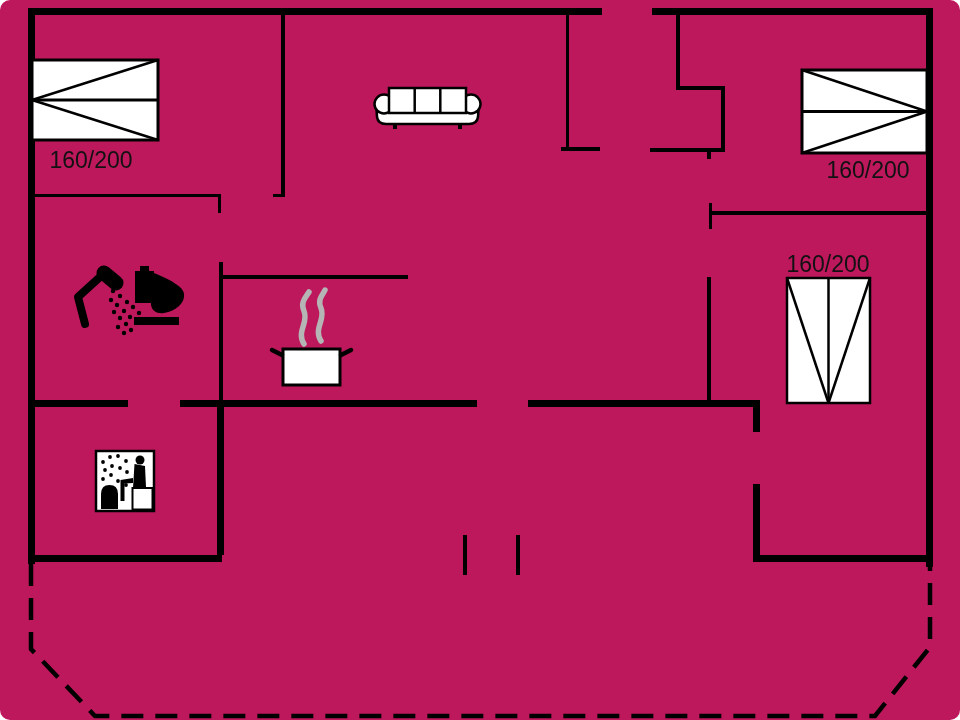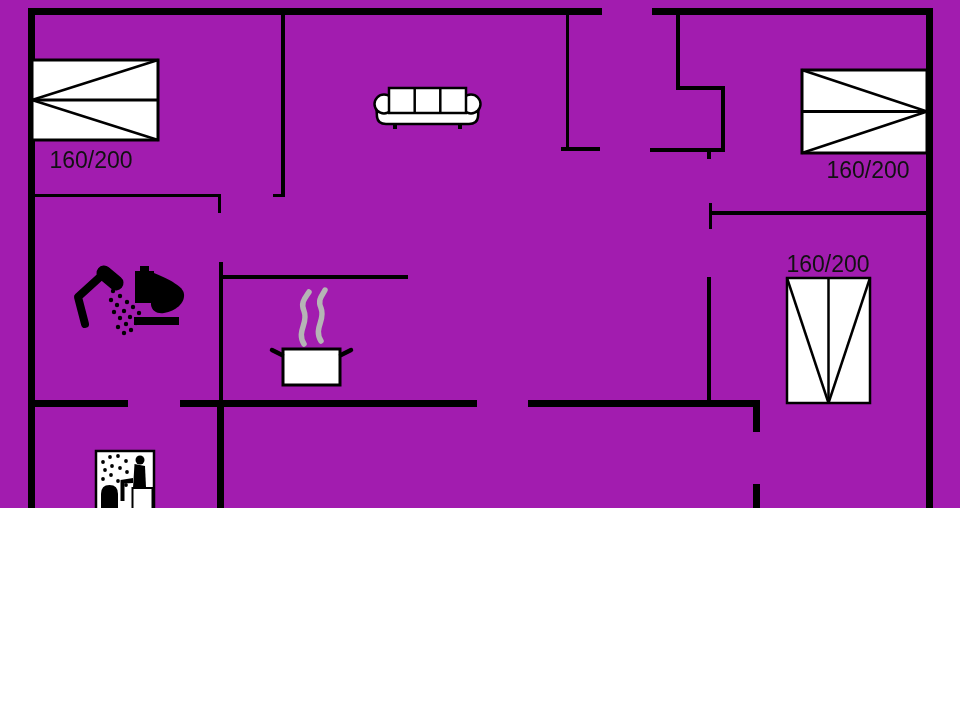--- a/index.html
+++ b/index.html
@@ -1,17 +1,17 @@
 <!DOCTYPE html>
 <html><head>
 <meta charset="utf-8">
 <style>
   html,body{margin:0;padding:0;background:#fff;}
-  .stage{position:relative;width:960px;height:508px;background:#a21caf;overflow:hidden;
-         font-family:"Liberation Sans", sans-serif;}
+  .stage{position:relative;width:960px;height:720px;background:#be185d;overflow:hidden;
+         font-family:"Liberation Sans", sans-serif;border-radius:10px;}
   svg{display:block;}
   text.dim{font-family:"Liberation Sans", sans-serif;font-size:23px;fill:#111;}
   .wall{fill:#000;}
   .thin{fill:#000;}
 </style>
 </head>
 <body>
 
 <div class="stage">
 <svg width="960" height="720" viewBox="0 0 960 720">

